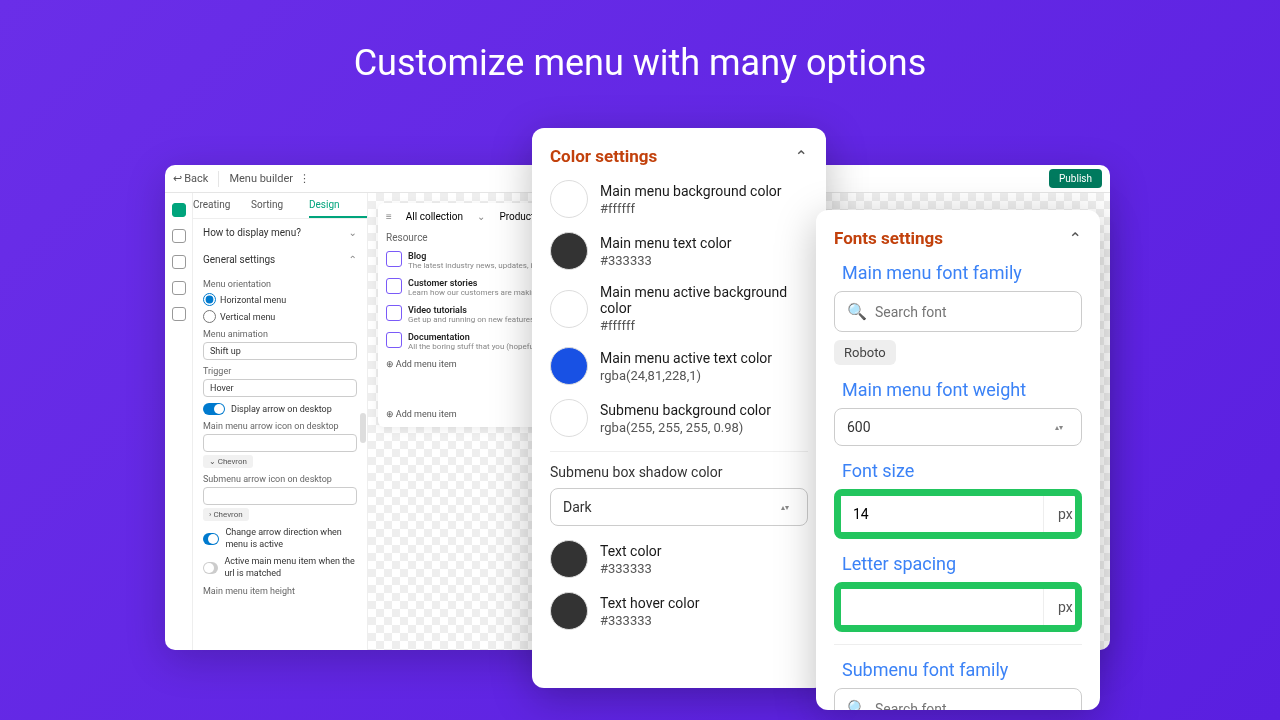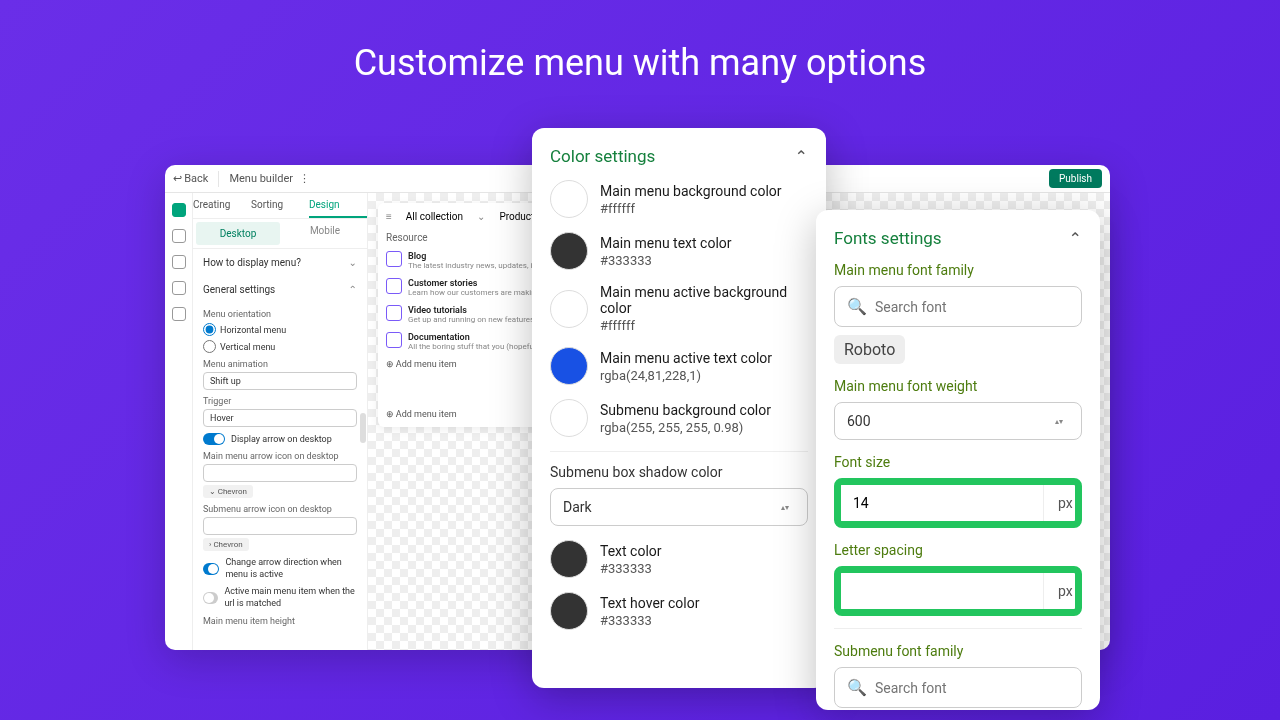--- a/index.html
+++ b/index.html
@@ -47,34 +47,34 @@
 .res-icon{width:16px;height:16px;border:1px solid #7a5af8;border-radius:3px;flex-shrink:0}
 .res-title{font-size:9px;font-weight:600;color:#222}
 .res-desc{font-size:8px;color:#888}
 .add-item{font-size:9px;color:#555;margin-top:6px;cursor:pointer}
 .drag-h{position:absolute;left:-8px;top:220px;width:6px;height:30px;background:#ddd;border-radius:3px}
 
 .card{position:absolute;background:#fff;border-radius:12px;box-shadow:0 10px 40px rgba(0,0,0,.25);padding:18px}
 .card-color{left:532px;top:128px;width:294px;height:560px;overflow:hidden}
 .card-fonts{left:816px;top:210px;width:284px;height:500px;overflow:hidden}
 .card-head{display:flex;justify-content:space-between;align-items:center;margin-bottom:14px}
-.card-title{font-size:17px;font-weight:400;color:#15803d}
+.card-title{font-size:17px;font-weight:700;color:#c2410c}
 .collapse{font-size:16px;color:#555;cursor:pointer}
 .color-row{display:flex;align-items:center;gap:12px;margin:14px 0}
 .swatch{width:38px;height:38px;border-radius:50%;border:1px solid #ddd;flex-shrink:0}
 .cr-text .lbl{font-size:14px;font-weight:400;color:#1a1a1a}
 .cr-text .val{font-size:13px;color:#555;margin-top:2px}
 .hr{height:1px;background:#eee;margin:12px 0}
 .sub-lbl{font-size:14px;color:#333;margin:12px 0 8px}
 .sel-box{width:100%;border:1px solid #ccc;border-radius:8px;padding:10px 12px;font-size:14px;color:#333;background:#fff;display:flex;justify-content:space-between;align-items:center;cursor:pointer}
-.f-lbl{font-size:14px;color:#4d7c0f;margin:14px 0 8px}
+.f-lbl{font-size:18px;color:#3b82f6;margin:14px 8px 8px}
 .search-box{display:flex;align-items:center;gap:8px;border:1px solid #ccc;border-radius:8px;padding:10px 12px}
 .search-box input{border:none;outline:none;font-size:14px;flex:1;color:#8b5cf6}
 .search-box .mag{color:#888}
-.font-chip{display:inline-block;background:#eee;border-radius:6px;padding:5px 10px;font-size:16px;color:#444;margin-top:8px}
+.font-chip{display:inline-block;background:#eee;border-radius:6px;padding:5px 10px;font-size:13px;color:#444;margin-top:8px}
 .num-row{display:flex;border:7px solid #22c55e;border-radius:8px;overflow:hidden}
 .num-row input{border:none;outline:none;padding:10px 12px;font-size:14px;flex:1}
 .num-row .unit{padding:10px 14px;font-size:14px;color:#555;border-left:1px solid #eee}
 .stepper{display:flex;flex-direction:column;font-size:8px;color:#888;padding:0 6px;justify-content:center}
 </style>
 </head>
 <body>
 
 <div class="hero-title">Customize menu with many options</div>
 
@@ -93,24 +93,20 @@
       <div class="ri"></div>
       <div class="ri"></div>
       <div class="ri"></div>
     </div>
 
     <div class="sidepanel">
       <div class="tabs">
         <div class="tab">Creating</div>
         <div class="tab">Sorting</div>
         <div class="tab active">Design</div>
-      </div>
-      <div class="subtabs">
-        <div class="subtab active">Desktop</div>
-        <div class="subtab">Mobile</div>
       </div>
 
       <div class="section-head">
         <span>How to display menu?</span>
           <span class="chev">⌄</span>
       </div>
 
       <div class="section-head">
         <span>General settings</span>
           <span class="chev">⌃</span>

